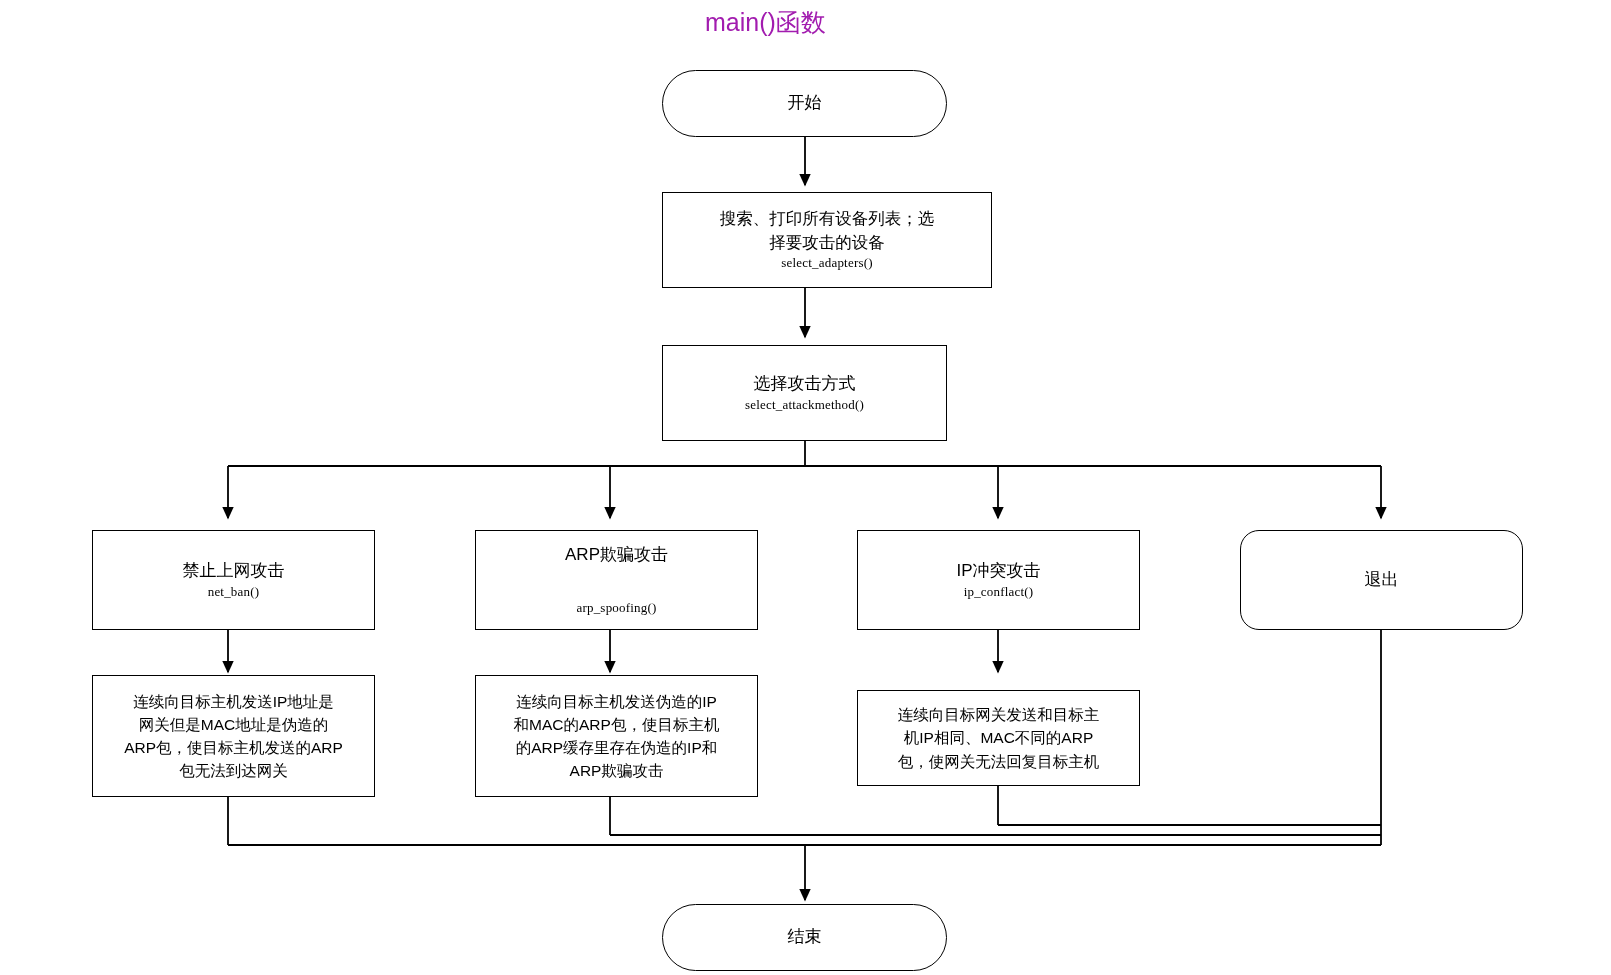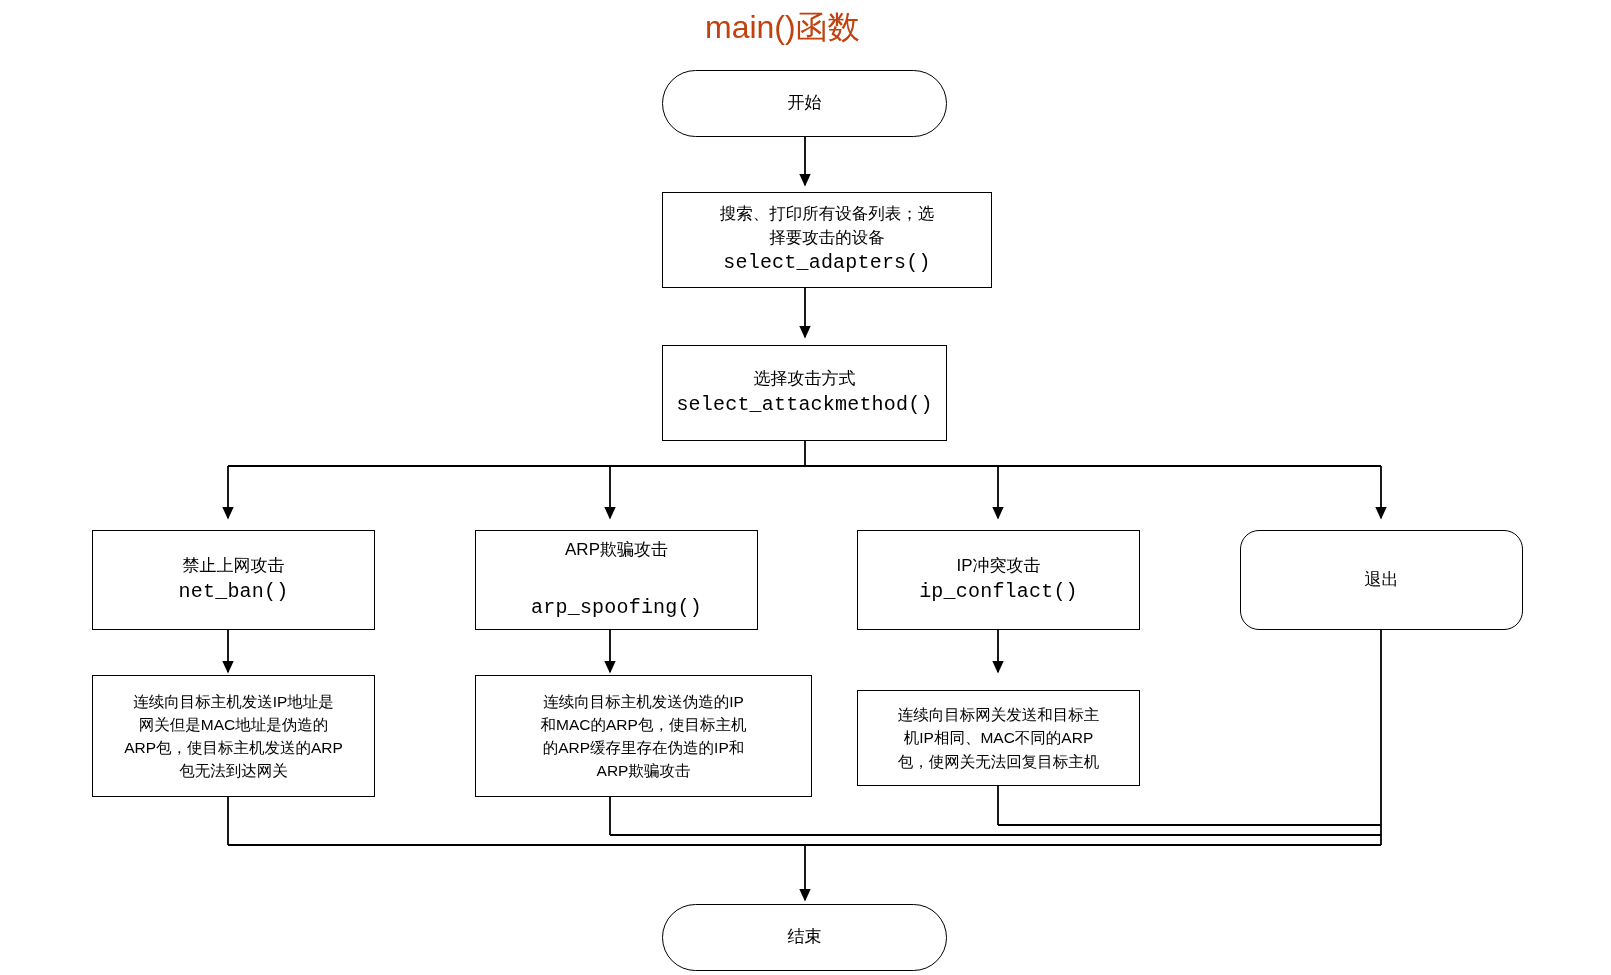--- a/index.html
+++ b/index.html
@@ -40,29 +40,29 @@
   .node .line {
     display: block;
     line-height: 1.42;
     white-space: nowrap;
   }
   .terminal {
     border-radius: 36px;
   }
   .title {
     position: absolute;
-    font-size: 32px;
-    color: #c2410c;
+    font-size: 25px;
+    color: #a21caf;
     white-space: nowrap;
   }
   .cn16 { font-size: 16.5px; }
   .cn17 { font-size: 17px; }
   .mono {
-    font-family: Liberation Mono, monospace;
-    font-size: 20px;
+    font-family: Liberation Serif, serif;
+    font-size: 13px;
     letter-spacing: 0.2px;
   }
   .desc {
     padding: 6px 8px;
   }
   .desc .line {
     font-size: 15.5px;
     line-height: 1.5;
   }
 </style>
@@ -145,21 +145,21 @@
     <span class="line cn17">退出</span>
   </div>
 
   <div class="node desc" style="left:92px; top:675px; width:283px; height:122px;">
     <span class="line">连续向目标主机发送IP地址是</span>
     <span class="line">网关但是MAC地址是伪造的</span>
     <span class="line">ARP包，使目标主机发送的ARP</span>
     <span class="line">包无法到达网关</span>
   </div>
 
-  <div class="node desc" style="left:475px; top:675px; width:337px; height:122px;align-items:center;">
+  <div class="node desc" style="left:475px; top:675px; width:283px; height:122px;align-items:center;">
     <span class="line">连续向目标主机发送伪造的IP</span>
     <span class="line">和MAC的ARP包，使目标主机</span>
     <span class="line">的ARP缓存里存在伪造的IP和</span>
     <span class="line">ARP欺骗攻击</span>
   </div>
 
   <div class="node desc" style="left:857px; top:690px; width:283px; height:96px;">
     <span class="line">连续向目标网关发送和目标主</span>
     <span class="line">机IP相同、MAC不同的ARP</span>
     <span class="line">包，使网关无法回复目标主机</span>

